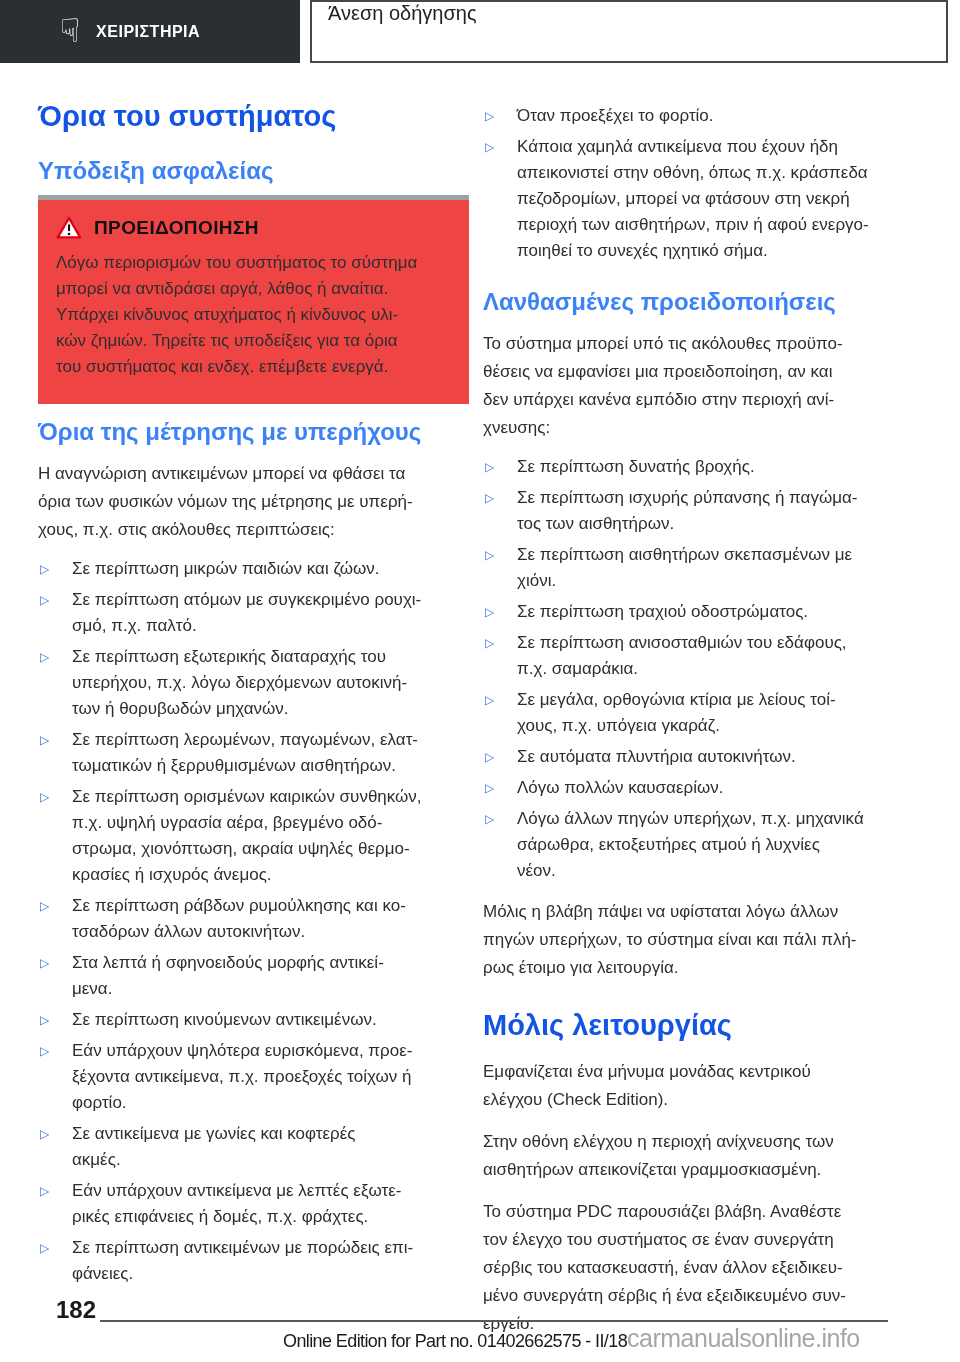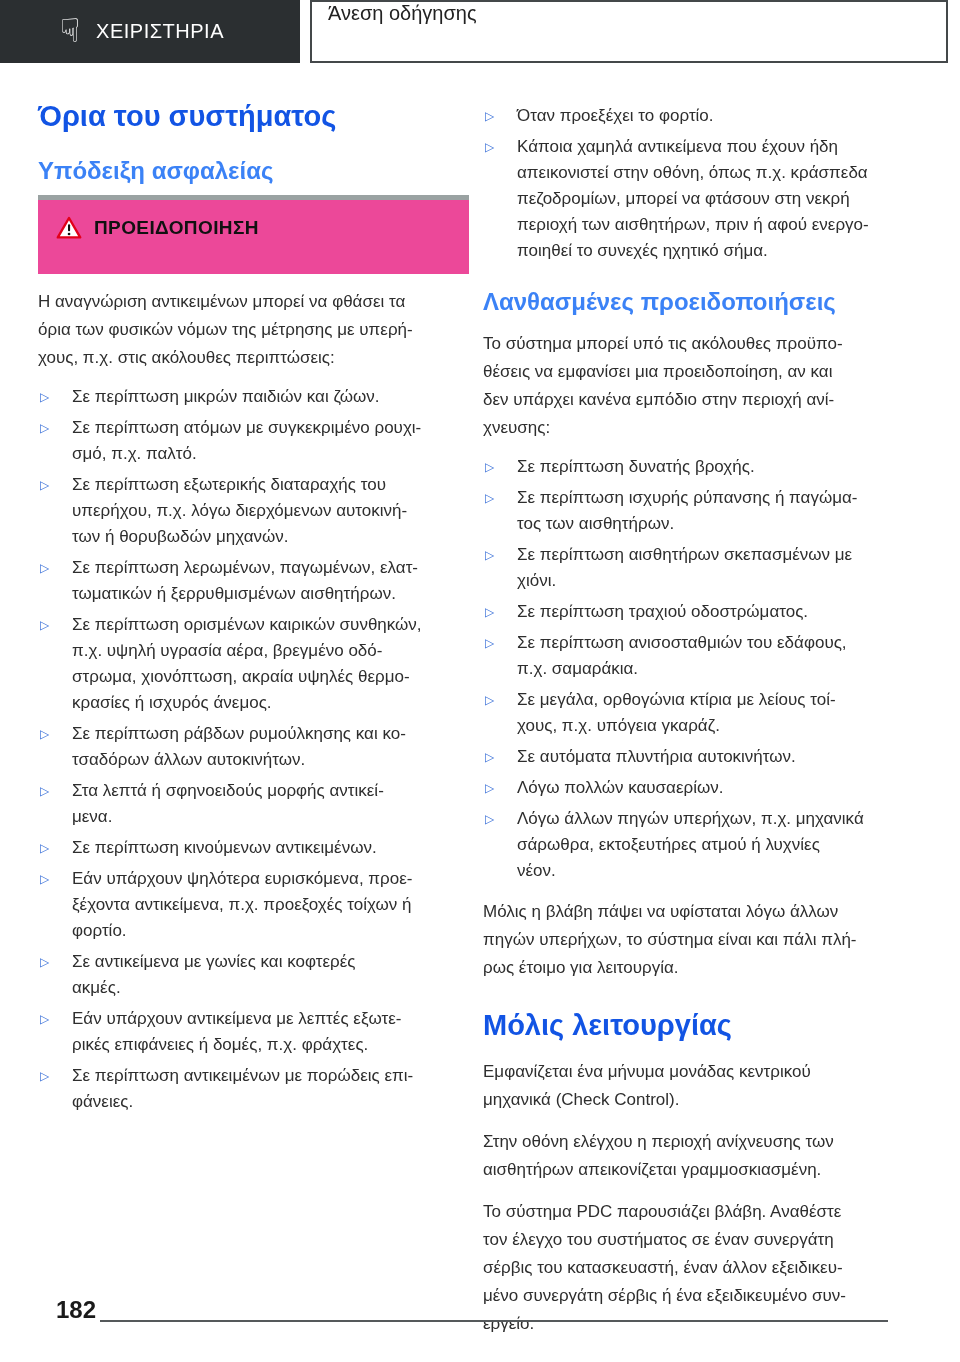--- a/index.html
+++ b/index.html
@@ -14,21 +14,21 @@
   
   .header{display:flex;align-items:stretch;height:63px;}
   .badge{
     width:300px;background:#2b2f31;color:#ffffff;
     display:flex;align-items:center;box-sizing:border-box;padding-left:60px;
   }
   .badge .hand{
     font-family:"DejaVu Sans", sans-serif;
     font-size:33px;line-height:1;margin-right:16px;margin-top:-3px;
   }
-  .badge .blabel{font-size:20px;font-weight:normal;letter-spacing:0.5px;}
+  .badge .blabel{font-size:16px;font-weight:bold;letter-spacing:0.5px;}
   .chapterbox{
     flex:1;margin-left:10px;margin-right:12px;
     border:2px solid #44484a;box-sizing:border-box;
     display:flex;align-items:flex-start;padding-left:16px;
     font-size:20px;color:#222222;background:#ffffff;
   }
   
   .cols{display:flex;gap:14px;padding:0 38px;margin-top:36px;}
   .col{width:431px;box-sizing:border-box;}
   h1.doc{
@@ -41,21 +41,21 @@
   }
   h2.sec{margin-top:14px;margin-bottom:14px;}
   .para{
     font-size:17px;line-height:28px;white-space:pre-line;
     margin:0 0 14px 0;
   }
   .para.tight{margin-bottom:12px;}
   
   .warnbox{margin:0 0 14px 0;}
   .warnbar{height:5px;background:#9aa2a2;}
-  .warnbody{background:#ec4899;padding:16px 18px 24px 18px;}
+  .warnbody{background:#ef4444;padding:16px 18px 24px 18px;}
   .warnhead{display:flex;align-items:center;margin-bottom:10px;}
   .warnhead svg{margin-right:12px;flex:0 0 auto;}
   .warnlabel{font-size:19px;font-weight:bold;color:#111111;letter-spacing:0.4px;}
   .warntext{font-size:17px;line-height:26px;white-space:pre-line;color:#2e2e2e;}
   
   ul.blist{list-style:none;margin:0 0 14px 0;padding:0;}
   ul.blist li{display:flex;margin:0 0 5px 0;}
   ul.blist li .arr{
     flex:0 0 34px;color:#3a70d8;font-size:12px;line-height:26px;
     font-family:"DejaVu Sans", sans-serif;padding-left:2px;box-sizing:border-box;
@@ -96,23 +96,29 @@
         <div class="warnbar"></div>
         <div class="warnbody">
           <div class="warnhead">
             <svg width="26" height="24" viewBox="0 0 26 24">
               <path d="M13 2 L24.2 21.4 H1.8 Z" fill="#ffffff" stroke="#e2001a" stroke-width="2.4" stroke-linejoin="round"></path>
               <rect x="12" y="8.2" width="2.1" height="7" rx="1" fill="#111111"></rect>
               <circle cx="13.05" cy="18" r="1.35" fill="#111111"></circle>
             </svg>
             <span class="warnlabel">ΠΡΟΕΙΔΟΠΟΙΗΣΗ</span>
           </div>
+          <div class="warntext">Λόγω περιορισμών του συστήματος το σύστημα
+μπορεί να αντιδράσει αργά, λάθος ή αναίτια.
+Υπάρχει κίνδυνος ατυχήματος ή κίνδυνος υλι-
+κών ζημιών. Τηρείτε τις υποδείξεις για τα όρια
+του συστήματος και ενδεχ. επέμβετε ενεργά.</div>
         </div>
       </div>
 
+      <h2 class="doc sec">Όρια της μέτρησης με υπερήχους</h2>
       <p class="para tight">Η αναγνώριση αντικειμένων μπορεί να φθάσει τα
 όρια των φυσικών νόμων της μέτρησης με υπερή-
 χους, π.χ. στις ακόλουθες περιπτώσεις:</p>
 
       <ul class="blist">
         <li>
             <span class="arr">▷</span>
             <span class="bt">Σε περίπτωση μικρών παιδιών και ζώων.</span>
           </li>
         <li>
@@ -242,29 +248,32 @@
 νέον.</span>
           </li>
       </ul>
 
       <p class="para">Μόλις η βλάβη πάψει να υφίσταται λόγω άλλων
 πηγών υπερήχων, το σύστημα είναι και πάλι πλή-
 ρως έτοιμο για λειτουργία.</p>
 
       <h1 class="doc" style="margin-top:26px;margin-bottom:16px;">Μόλις λειτουργίας</h1>
       <p class="para">Εμφανίζεται ένα μήνυμα μονάδας κεντρικού
-μηχανικά (Check Control).</p>
+ελέγχου (Check Edition).</p>
       <p class="para">Στην οθόνη ελέγχου η περιοχή ανίχνευσης των
 αισθητήρων απεικονίζεται γραμμοσκιασμένη.</p>
       <p class="para">Το σύστημα PDC παρουσιάζει βλάβη. Αναθέστε
 τον έλεγχο του συστήματος σε έναν συνεργάτη
 σέρβις του κατασκευαστή, έναν άλλον εξειδικευ-
 μένο συνεργάτη σέρβις ή ένα εξειδικευμένο συν-
 εργείο.</p>
     </div>
   </div>
 
   <div class="footer">
     <div class="pagenum">182</div>
     <div class="rule"></div>
+    <div class="editionline">
+      <span class="edition">Online Edition for Part no. 01402662575 - II/18</span><span class="watermark">carmanualsonline.info</span>
+    </div>
   </div>
 
 </div>
 
 </body></html>

